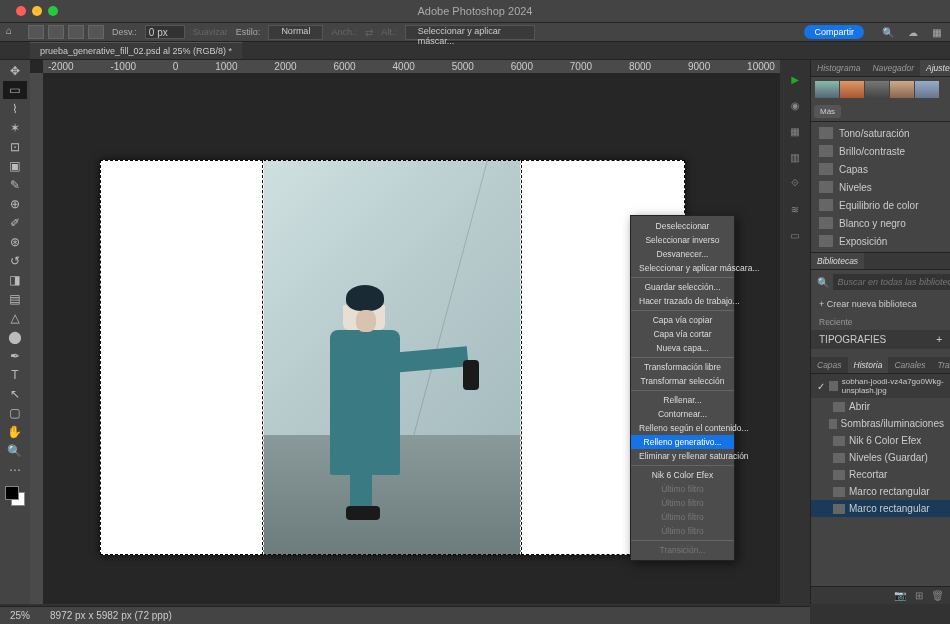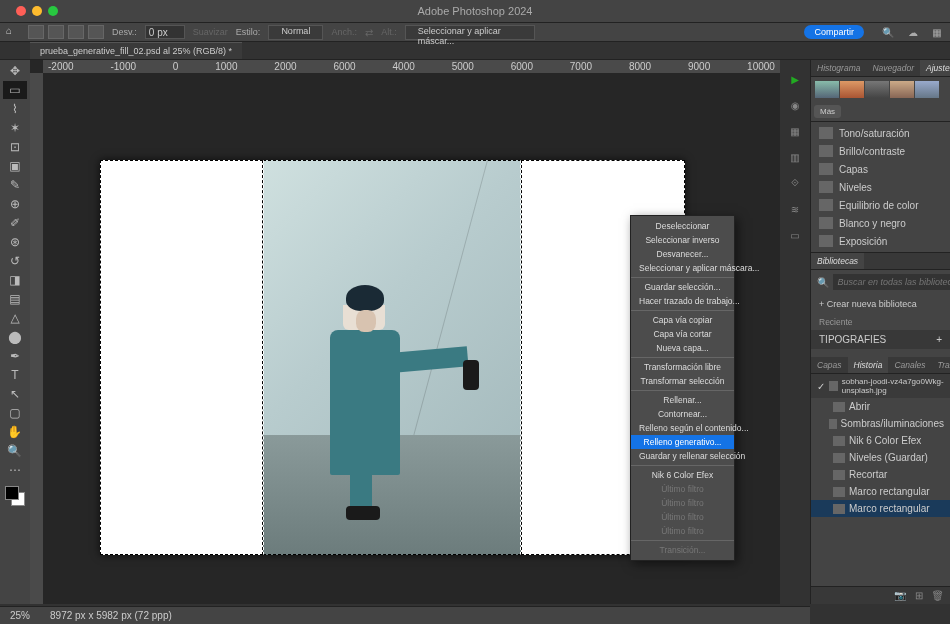--- a/index.html
+++ b/index.html
@@ -205,21 +205,21 @@
         <div class="ctx-item">Capa vía cortar</div>
         <div class="ctx-item">Nueva capa...</div>
         <div class="ctx-sep"></div>
         <div class="ctx-item">Transformación libre</div>
         <div class="ctx-item">Transformar selección</div>
         <div class="ctx-sep"></div>
         <div class="ctx-item">Rellenar...</div>
         <div class="ctx-item">Contornear...</div>
         <div class="ctx-item">Relleno según el contenido...</div>
         <div class="ctx-item hl">Relleno generativo...</div>
-        <div class="ctx-item">Guardar y rellenar selección</div>
+        <div class="ctx-item">Eliminar y rellenar saturación</div>
         <div class="ctx-sep"></div>
         <div class="ctx-item">Nik 6 Color Efex</div>
         <div class="ctx-item dis">Último filtro</div>
         <div class="ctx-item dis">Último filtro</div>
         <div class="ctx-item dis">Último filtro</div>
         <div class="ctx-item dis">Último filtro</div>
         <div class="ctx-sep"></div>
         <div class="ctx-item dis">Transición...</div>
       </div>
   </div>

